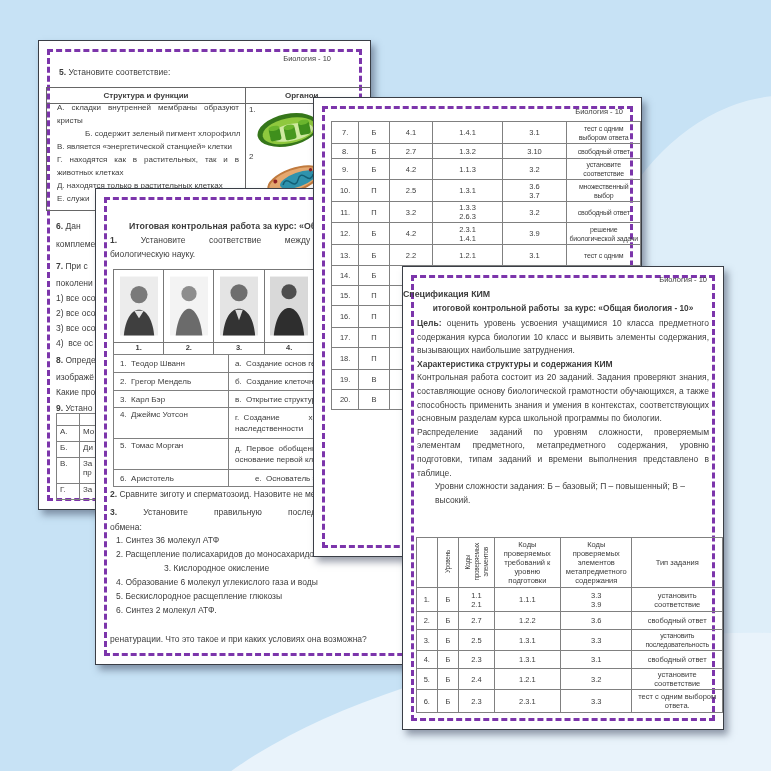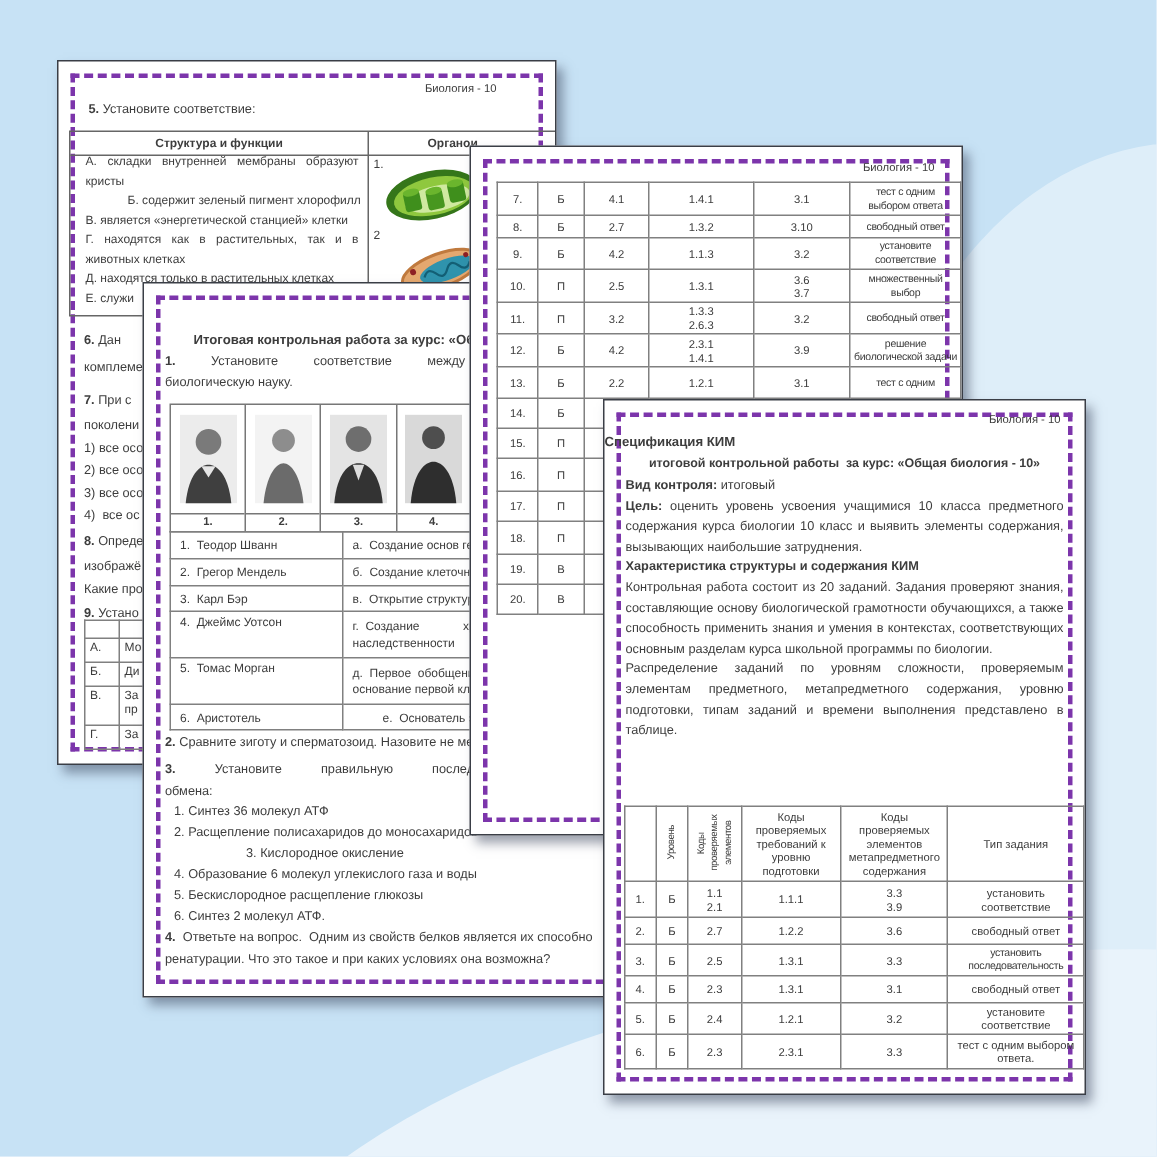--- a/index.html
+++ b/index.html
@@ -228,21 +228,20 @@
 
     <div class="t" style="left:14px;top:300px;"><span class="b">2. </span><span>Сравните зиготу и сперматозоид. Назовите не мен</span></div>
     <div class="t stretch" style="left:14px;top:318px;width:290px;"><span class="b">3.  </span><span>Установите  правильную  последовательность  п</span></div>
     <div class="t" style="left:14px;top:333px;">обмена:</div>
     <div class="listitem" style="top:346px;">1. Синтез 36 молекул АТФ</div>
     <div class="listitem" style="top:360px;">2. Расщепление полисахаридов до моносахаридов</div>
     <div class="listitem" style="top:374px;margin-left:48px;">3. Кислородное окисление</div>
     <div class="listitem" style="top:388px;">4. Образование 6 молекул углекислого газа и воды</div>
     <div class="listitem" style="top:402px;">5. Бескислородное расщепление глюкозы</div>
     <div class="listitem" style="top:416px;">6. Синтез 2 молекул АТФ.</div>
-    <div class="t" style="left:14px;top:430px;"><span class="b">4.  </span><span>Ответьте на вопрос.  Одним из свойств белков является их способно</span></div>
     <div class="t" style="left:14px;top:445px;">ренатурации. Что это такое и при каких условиях она возможна?</div>
   </div>
 
   <div class="page" style="left:313px;top:97px;width:327px;height:458px;z-index:3;">
     <div class="frame"></div>
     <div class="hdr" style="right:18px;top:9px;">Биология - 10</div>
     <table style="position:absolute;left:17px;top:23px;">
       <tbody>
           <tr style="height:22px;">
             <td style="width:25px;">7.</td>
@@ -367,25 +366,25 @@
       </table>
   </div>
 
   <div class="page" style="left:402px;top:266px;width:320px;height:462px;z-index:4;">
     <div class="frame"></div>
     <div class="hdr" style="right:16px;top:8px;">Биология - 10</div>
     <div class="t ttl" style="left:0;top:22px;width:320px;text-align:left;">Спецификация КИМ</div>
     <div class="t ttl" style="left:0;top:36px;width:320px;text-align:center;font-size:8.3px;">итоговой контрольной работы  за курс: «Общая биология - 10»</div>
 
     <div class="p4body">
-      <p><span class="b">Вид контроля: </span><span>итоговый</span></p>
       <p class="justify"><span class="b">Цель: </span><span>оценить уровень усвоения учащимися 10 класса предметного содержания курса биологии 10 класс и выявить элементы содержания, вызывающих наибольшие затруднения.</span></p>
       <p class="b">Характеристика структуры и содержания КИМ</p>
       <p class="justify">Контрольная работа состоит из 20 заданий. Задания проверяют знания, составляющие основу биологической грамотности обучающихся, а также способность применить знания и умения в контекстах, соответствующих основным разделам курса школьной программы по биологии.</p>
       <p class="justify">Распределение заданий по уровням сложности, проверяемым элементам предметного, метапредметного содержания, уровню подготовки, типам заданий и времени выполнения представлено в таблице.</p>
+      <p style="padding-left:18px;">Уровни сложности задания: Б – базовый; П – повышенный; В – высокий.</p>
     </div>
 
     <table style="position:absolute;left:13px;top:270px;">
       <tbody>
           <tr style="height:50px;">
         <td style="width:20px;"></td>
         <td style="width:20px;"><span class="vtext">Уровень</span></td>
         <td style="width:32px;"><span class="vtext">Коды
 проверяемых
 элементов</span></td>

